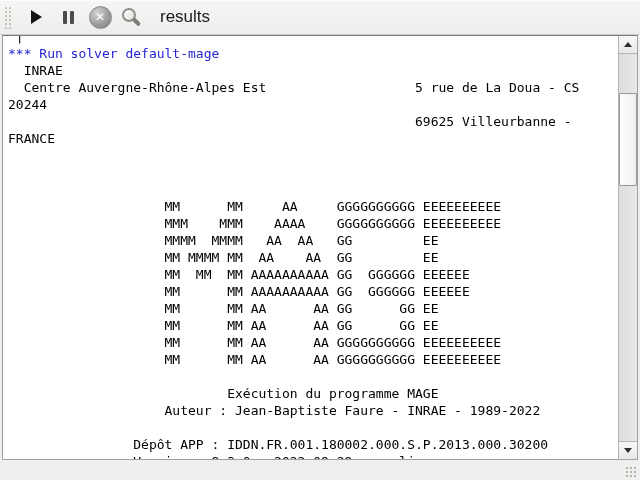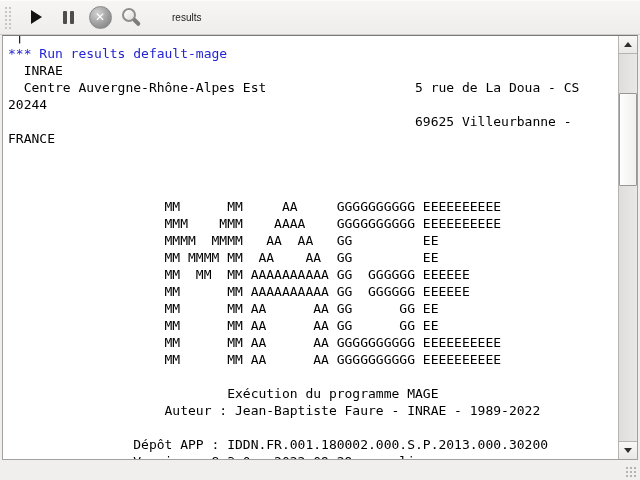--- a/index.html
+++ b/index.html
@@ -49,21 +49,21 @@
   .search-icon .lens{
     position:absolute;left:3px;top:2px;width:10px;height:10px;
     border:2px solid #908e8b;border-radius:50%;
     background:linear-gradient(135deg,#ffffff,#dddcda);
   }
   .search-icon .handle{
     position:absolute;left:13px;top:14px;width:9px;height:4px;
     background:#7e7c79;border-radius:2px;transform:rotate(45deg);
   }
   .results-label{
-    margin-left:29px;font-size:10px;color:#1b1b1b;
+    margin-left:17px;font-size:17px;color:#1b1b1b;
   }
   
   .console{
     position:absolute;left:2px;top:35px;width:636px;height:425px;
     box-sizing:border-box;background:#ffffff;
     border:1px solid #a3a19f;border-top-color:#7b7977;
     overflow:hidden;
   }
   .console-text{
     position:absolute;left:0;top:0;right:19px;bottom:0;overflow:hidden;
@@ -133,21 +133,21 @@
       <span class="search-icon">
           <span class="lens"></span>
           <span class="handle"></span>
         </span>
     </button>
     <span class="results-label">results</span>
   </div>
 
   <div class="console">
     <div class="console-text">
-      <pre><span> |</span><span class="line-blue">*** Run results default-mage</span><span>  INRAE
+      <pre><span> |</span><span class="line-blue">*** Run solver default-mage</span><span>  INRAE
   Centre Auvergne-Rhône-Alpes Est                   5 rue de La Doua - CS
 20244
                                                     69625 Villeurbanne - 
 FRANCE
 
 
 
                     MM      MM     AA     GGGGGGGGGG EEEEEEEEEE
                     MMM    MMM    AAAA    GGGGGGGGGG EEEEEEEEEE
                     MMMM  MMMM   AA  AA   GG         EE

